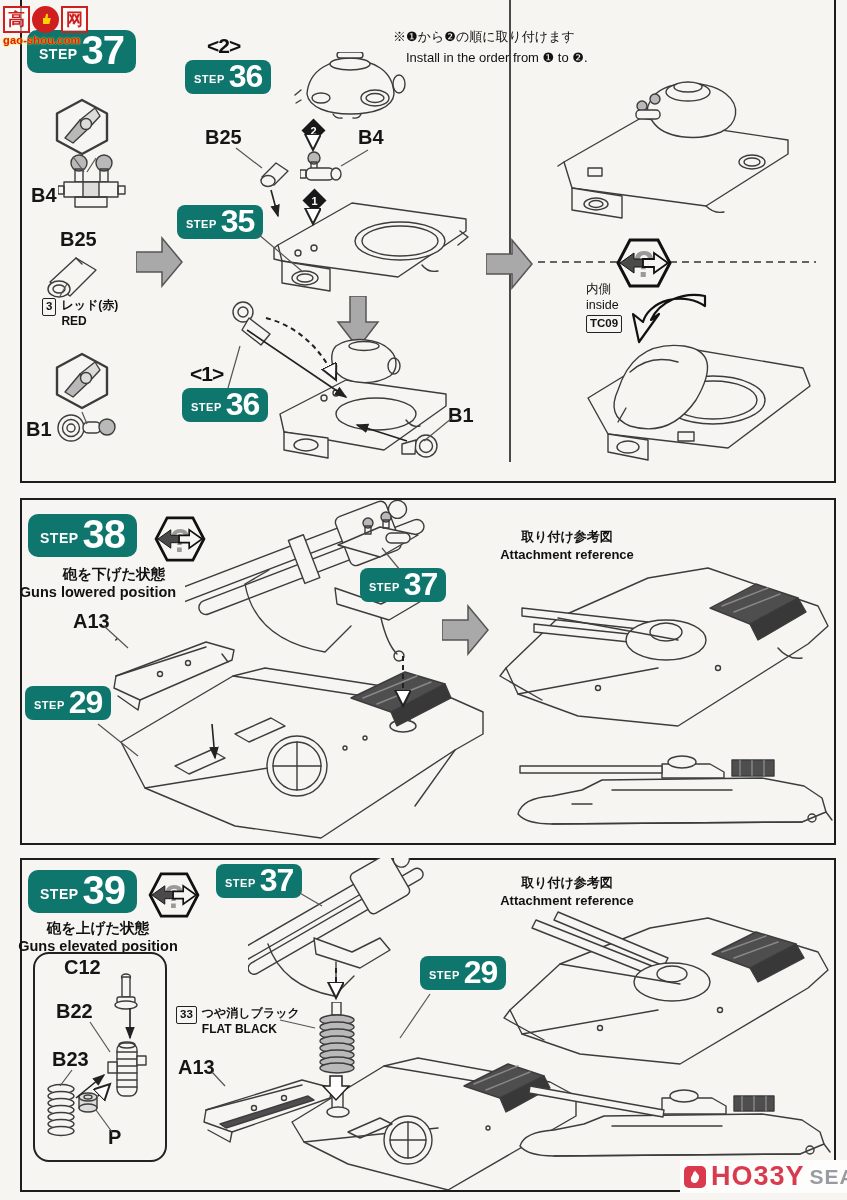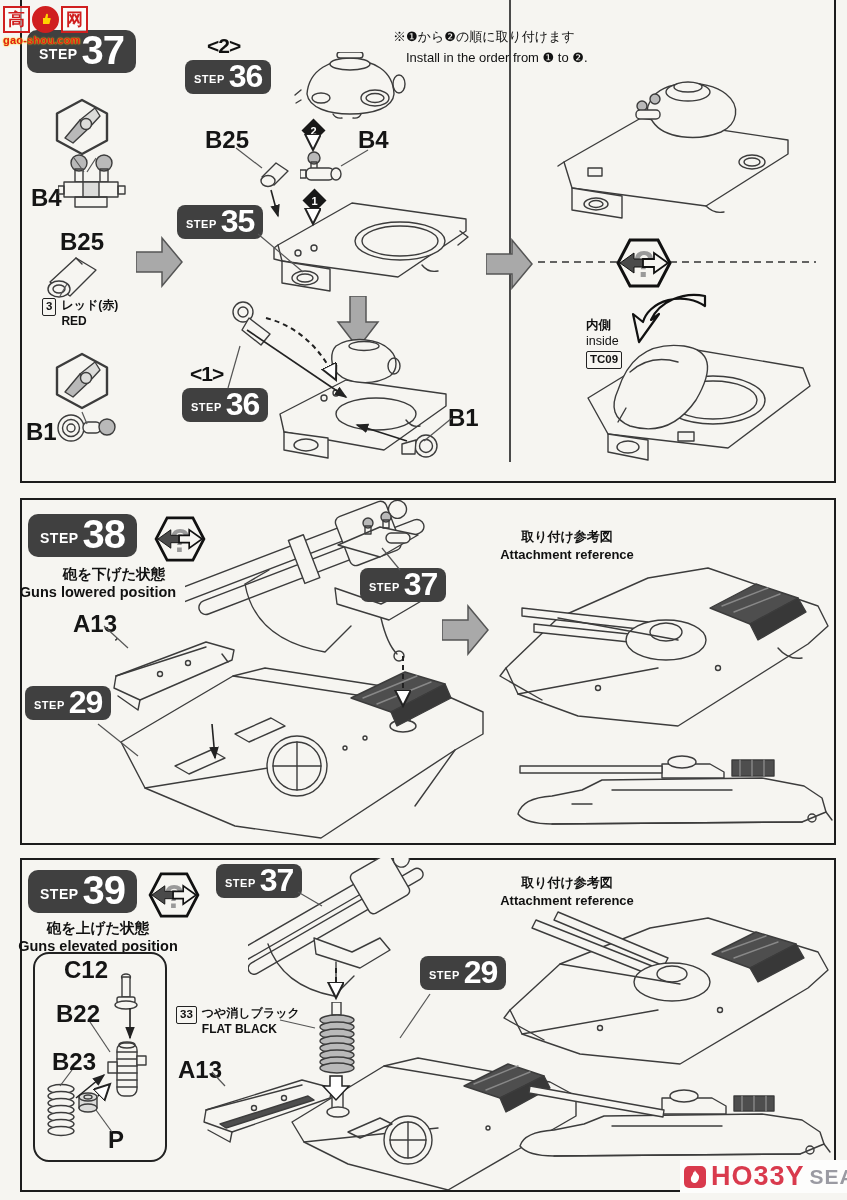--- a/index.html
+++ b/index.html
@@ -1,34 +1,34 @@
 <!DOCTYPE html>
 <html><head>
 <meta charset="utf-8">
 <style>
   html,body{margin:0;padding:0;background:#e9e8e4;}
   .page{position:relative;width:847px;height:1200px;background:#f6f5f1;overflow:hidden;
         font-family:"Liberation Sans",sans-serif;color:#1d1d1d;}
   .abs{position:absolute;}
   .box{position:absolute;border:2.5px solid #1c1c1c;box-sizing:border-box;background:transparent;}
   .vdiv{position:absolute;width:2px;background:#4a4a4a;}
-  .badge{position:absolute;background:#404040;border-radius:10px;color:#fff;
+  .badge{position:absolute;background:#0f766e;border-radius:10px;color:#fff;
          display:flex;align-items:flex-end;padding:4px 12px 6px 12px;white-space:nowrap;}
   .badge .bw{font-weight:bold;font-size:14px;line-height:1;margin:0 4px 6px 0;letter-spacing:.5px;}
   .badge .bn{font-weight:bold;font-size:40px;line-height:.82;letter-spacing:-1px;}
   .badge.sm{border-radius:8px;padding:3px 9px 5px 9px;}
   .badge.sm .bw{font-size:11px;margin-bottom:4px;}
   .badge.sm .bn{font-size:32px;}
-  .plabel{position:absolute;font-weight:bold;font-size:24px;color:#151515;white-space:nowrap;}
+  .plabel{position:absolute;font-weight:bold;font-size:20px;color:#151515;white-space:nowrap;}
   .seq{position:absolute;font-weight:bold;font-size:21px;color:#111;letter-spacing:-1px;}
   .note{position:absolute;font-size:13px;color:#111;white-space:nowrap;}
   .sub{position:absolute;width:180px;text-align:center;font-weight:bold;font-size:14.5px;line-height:1.3;color:#111;}
   .ref{position:absolute;width:170px;text-align:center;font-weight:bold;font-size:13px;line-height:1.35;color:#111;}
   .inside{position:absolute;font-size:12.5px;line-height:1.25;color:#111;}
-  .inside .ij{font-weight:bold;margin-top:36px;}
+  .inside .ij{font-weight:normal;}
   .codebox{display:inline-block;border:1.5px solid #222;padding:0 3px;font-size:11.5px;
            font-weight:bold;line-height:1.35;border-radius:2px;background:#f6f5f1;}
   .paint{position:absolute;display:flex;gap:5px;align-items:flex-start;font-size:12px;
          font-weight:bold;line-height:1.3;white-space:nowrap;color:#111;}
   .dmark{position:absolute;width:17px;height:17px;background:#181818;transform:rotate(45deg);}
   .dmark span{position:absolute;inset:0;transform:rotate(-45deg);color:#fff;font-size:11px;
               font-weight:bold;display:flex;align-items:center;justify-content:center;}
   .lineart{position:absolute;}
   .lineart .s{stroke:#3c3c3c;fill:none;stroke-width:1.4;stroke-linejoin:round;stroke-linecap:round;}
   .fw{fill:#f6f5f1;}

